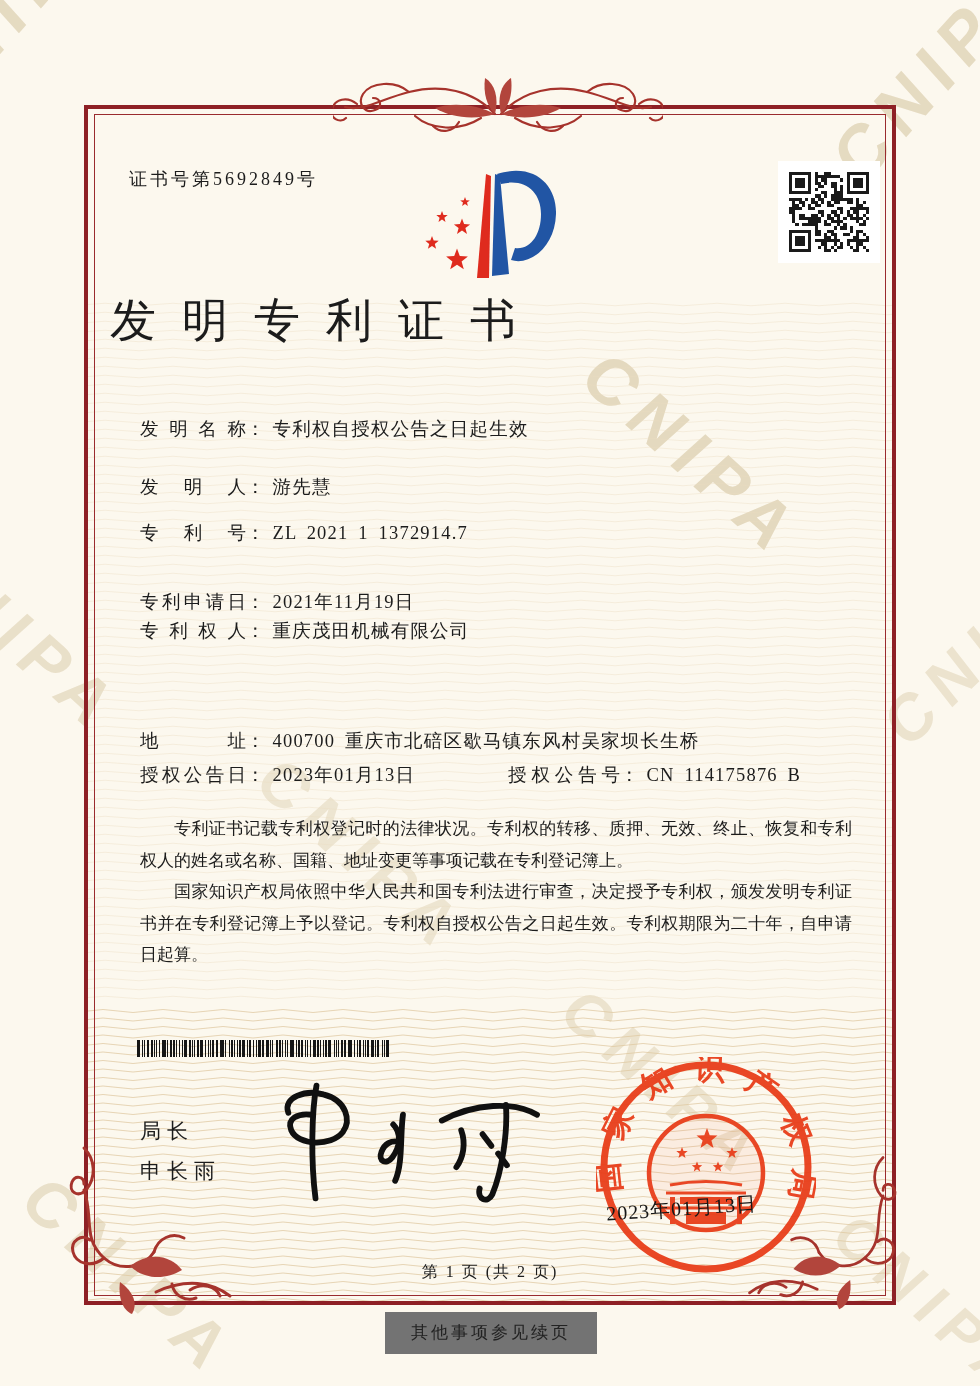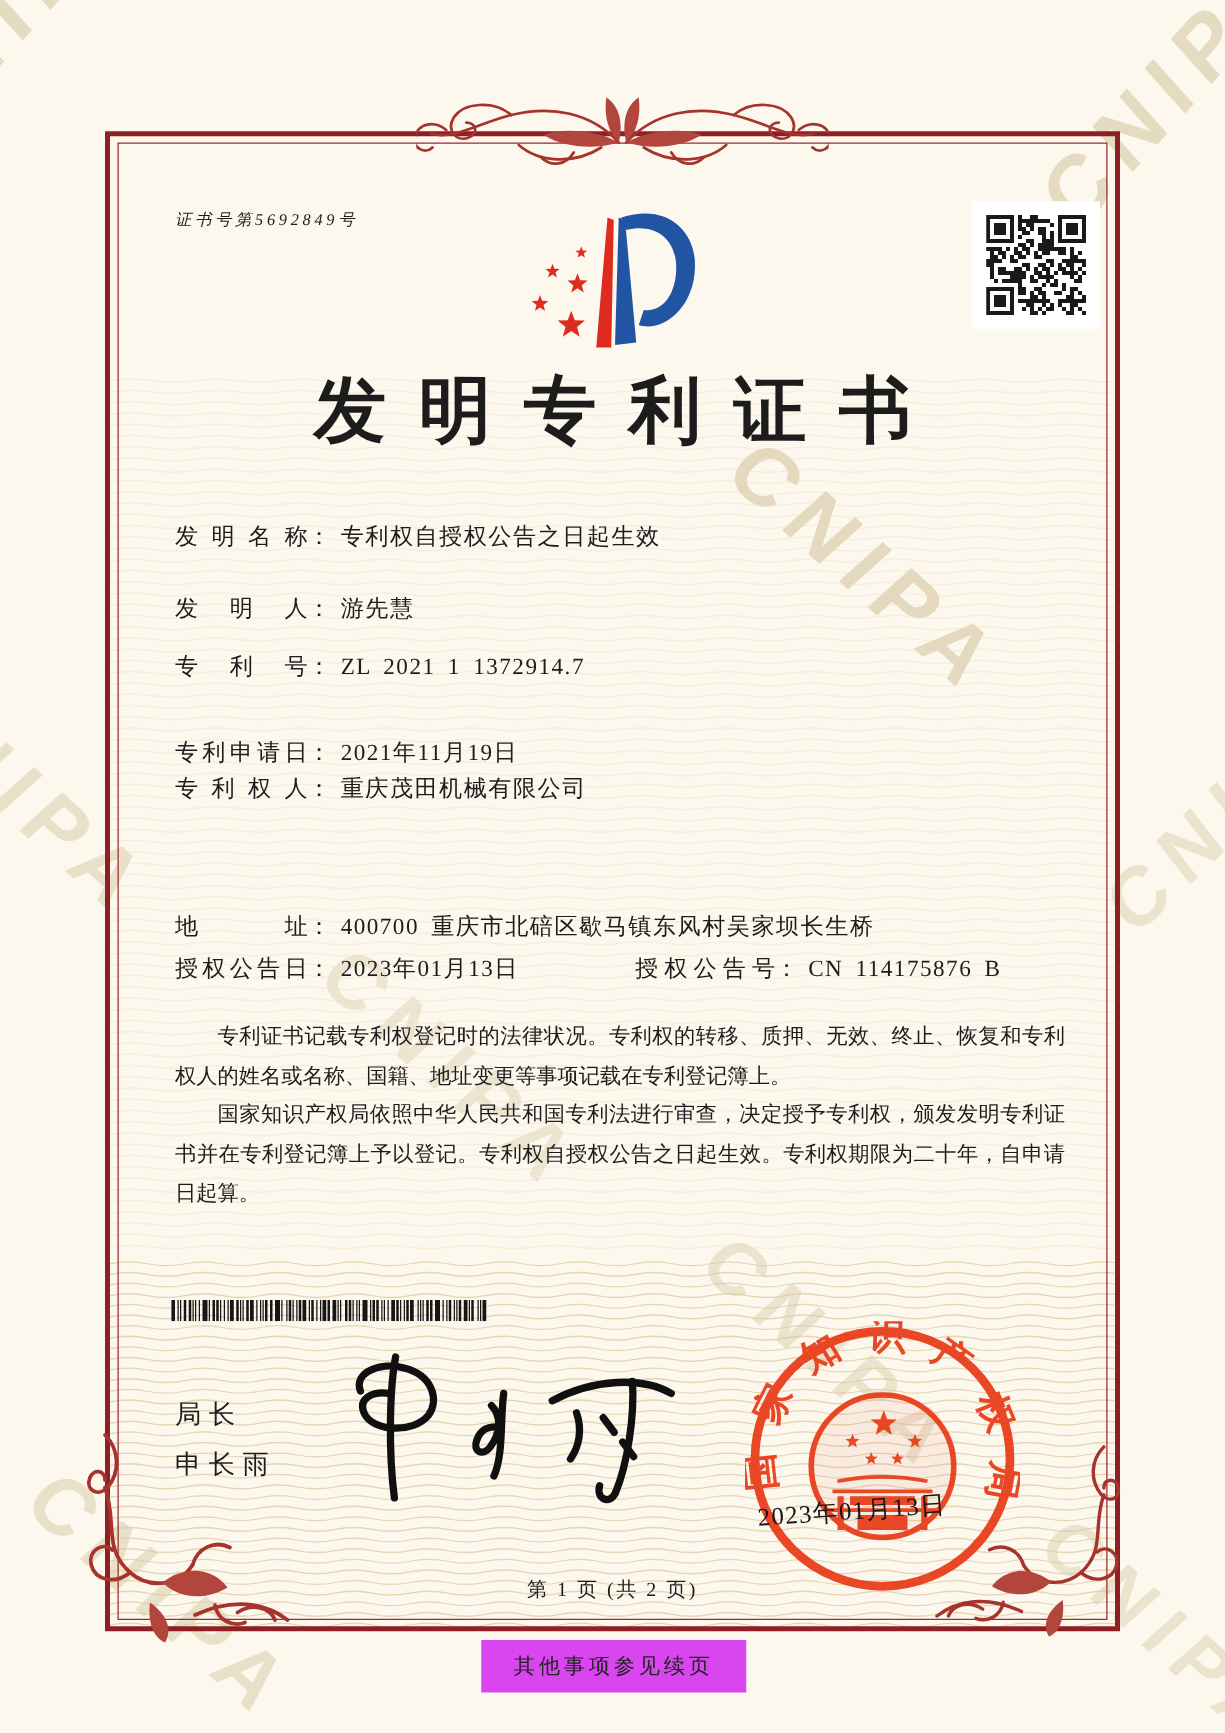--- a/index.html
+++ b/index.html
@@ -7,44 +7,44 @@
         font-family:"Liberation Serif","DejaVu Serif",serif;color:#1c1c1c;}
   .abs{position:absolute;}
   
   .wm{position:absolute;font-family:"Liberation Sans","DejaVu Sans",sans-serif;font-weight:700;
       color:#e2d6ba;letter-spacing:12px;white-space:nowrap;transform-origin:center;z-index:0;}
   
   .border-outer{left:84px;top:105px;width:812px;height:1200px;border:4px solid #8e2025;z-index:2;box-sizing:border-box;}
   .border-inner{left:94px;top:114px;width:792px;height:1182px;border:1.5px solid #9a2b2e;z-index:2;box-sizing:border-box;}
   .orn{z-index:3;}
   
-  .cert-no{left:140px;top:167px;font-size:13px;letter-spacing:3px;z-index:4;font-style:italic;}
+  .cert-no{left:129px;top:167px;font-size:18px;letter-spacing:3px;z-index:4;}
   .qr-box{left:778px;top:161px;width:102px;height:102px;background:#ffffff;z-index:4;}
   .qr-box svg{position:absolute;left:11px;top:11px;width:80px;height:80px;}
-  .title{left:84px;top:290px;width:812px;text-align:center;font-size:58px;font-weight:bold;
+  .title{left:84px;top:290px;width:812px;font-size:46px;font-weight:normal;
          letter-spacing:26px;text-indent:26px;z-index:4;margin:0;}
   
   .field-row{position:absolute;left:140px;width:716px;font-size:18.5px;white-space:nowrap;z-index:4;}
   .flabel{display:inline-block;width:106px;text-align:justify;text-align-last:justify;}
   .fcolon{display:inline-block;margin-right:8px;}
   .fvalue{letter-spacing:1.2px;word-spacing:4px;}
   .grant2{position:absolute;left:368px;top:0;}
   .paras{left:140px;top:813px;width:712px;font-size:17px;line-height:31.5px;text-align:justify;z-index:4;}
   .paras p{margin:0;text-indent:2em;}
   
   #wavesFaint{left:88px;top:300px;width:804px;height:700px;z-index:1;}
   #wavesBottom{left:88px;top:1006px;width:804px;height:296px;z-index:1;}
   #barcode{left:137px;top:1040px;width:253px;height:17px;z-index:4;}
   .director{left:140px;font-size:21px;letter-spacing:6px;z-index:4;}
   #signature{left:255px;top:1072px;width:292px;height:136px;z-index:5;}
   #seal{left:596px;top:1057px;width:220px;height:220px;z-index:5;}
   .seal-date{left:606px;top:1194px;width:190px;font-size:20px;letter-spacing:1px;color:#161616;
              transform:rotate(-4deg);z-index:6;white-space:nowrap;}
   .footer-page{left:84px;top:1262px;width:812px;text-align:center;font-size:16px;letter-spacing:2px;z-index:4;}
-  .note-box{left:385px;top:1312px;width:212px;height:42px;background:#d946ef;text-align:center;
+  .note-box{left:385px;top:1312px;width:212px;height:42px;background:#737373;text-align:center;
             line-height:42px;font-size:17px;letter-spacing:3px;z-index:4;color:#222;}
 </style>
 </head>
 <body>
 
 <div class="page">
 
   <div id="watermarks">
       <div class="wm" style="left: -140px; top: -35px; transform: rotate(-48deg) skewX(-6deg); font-size: 76px; opacity: 0.85; color: rgb(226, 214, 186);">CNIPA</div>
       <div class="wm" style="left: 800px; top: 28px; transform: rotate(-48deg) skewX(-6deg); font-size: 70px; opacity: 0.85; color: rgb(226, 214, 186);">CNIPA</div>

